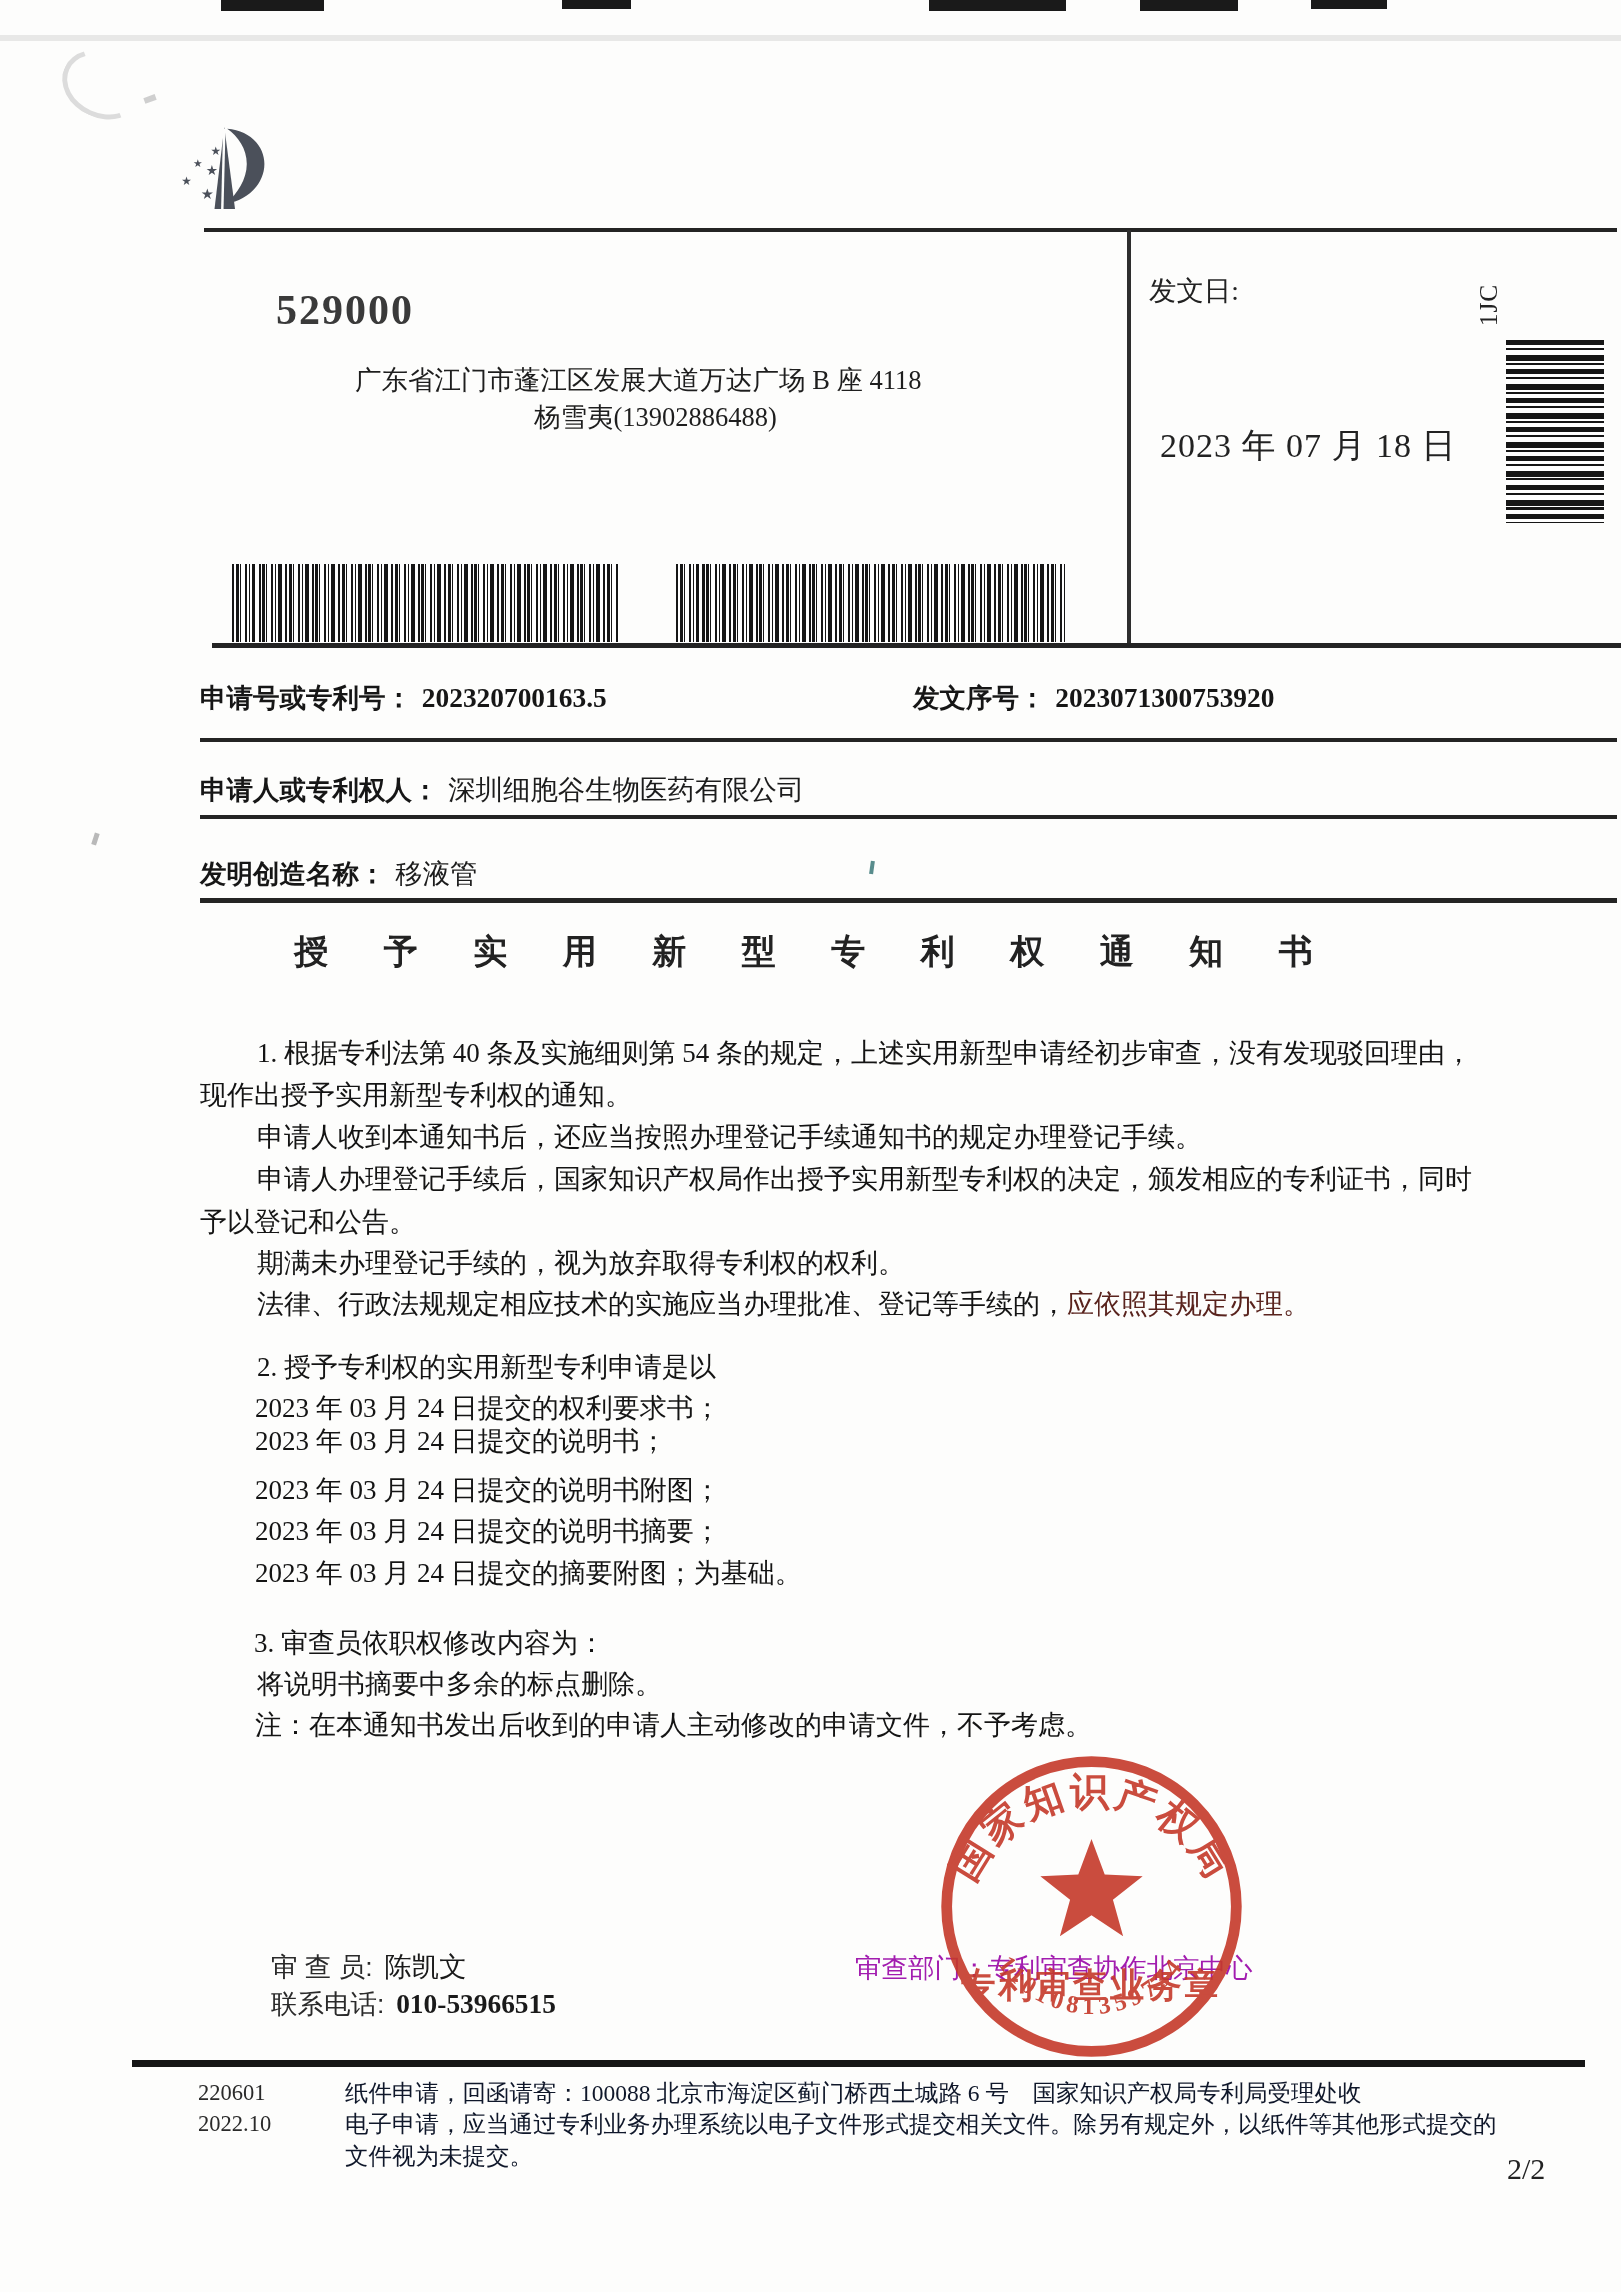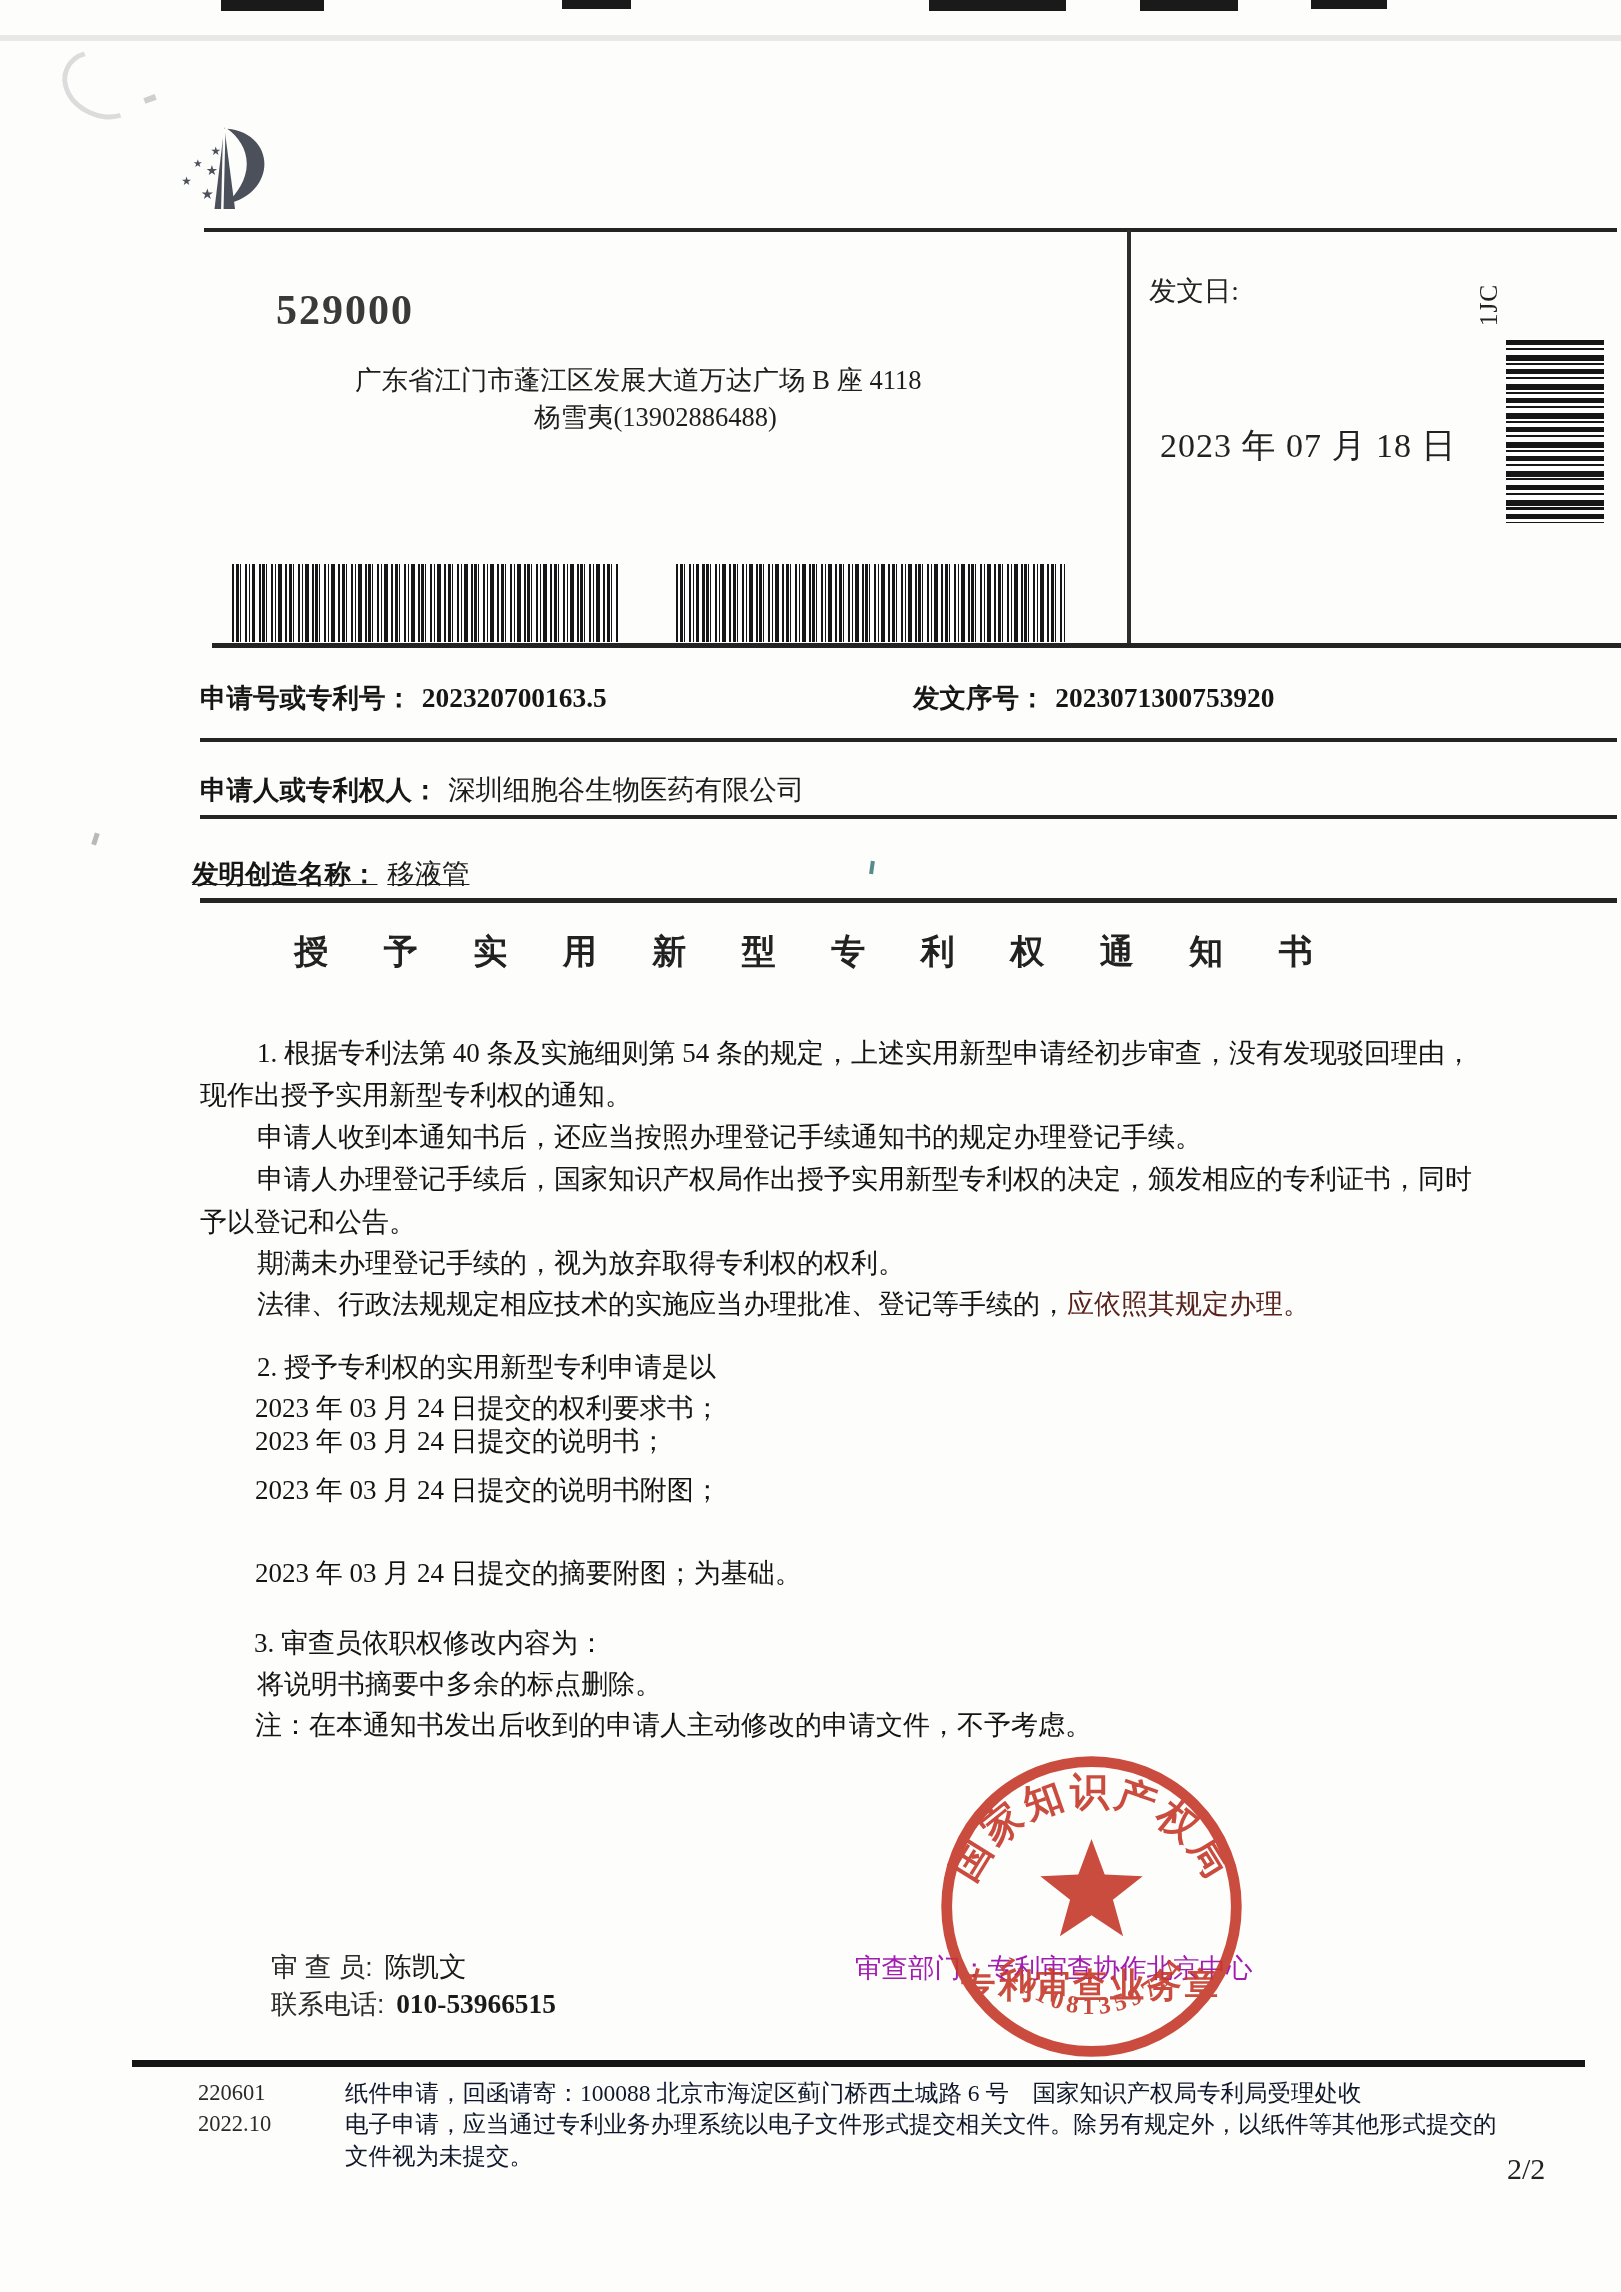--- a/index.html
+++ b/index.html
@@ -111,41 +111,42 @@
   <div class="abs" style="left:913px;top:680px;">
     <span class="row-label">发文序号：</span><span class="row-value">2023071300753920</span>
   </div>
   <div class="hline" style="left:200px;top:738px;width:1417px;height:3.9px;"></div>
 
   <div class="abs" style="left:200px;top:772px;">
     <span class="row-label">申请人或专利权人：</span><span class="row-value-normal">深圳细胞谷生物医药有限公司</span>
   </div>
   <div class="hline" style="left:200px;top:815px;width:1417px;height:3.9px;"></div>
 
-  <div class="abs" style="left:192px;top:856px;text-decoration:underline;">
+  <div class="abs" style="left:200px;top:856px;">
     <span class="row-label">发明创造名称：</span><span class="row-value-normal">移液管</span>
   </div>
   <div class="hline" style="left:200px;top:898px;width:1417px;height:4.9px;"></div>
 
   <div class="abs notice-title">授 予 实 用 新 型 专 利 权 通 知 书</div>
 
   <div class="abs body-line ind" style="left:200px;top:1035px;">1.  根据专利法第 40 条及实施细则第 54 条的规定，上述实用新型申请经初步审查，没有发现驳回理由，</div>
   <div class="abs body-line" style="left:200px;top:1077px;">现作出授予实用新型专利权的通知。</div>
   <div class="abs body-line ind" style="left:200px;top:1119px;">申请人收到本通知书后，还应当按照办理登记手续通知书的规定办理登记手续。</div>
   <div class="abs body-line ind" style="left:200px;top:1161px;">申请人办理登记手续后，国家知识产权局作出授予实用新型专利权的决定，颁发相应的专利证书，同时</div>
   <div class="abs body-line" style="left:200px;top:1204px;">予以登记和公告。</div>
   <div class="abs body-line ind" style="left:200px;top:1245px;">期满未办理登记手续的，视为放弃取得专利权的权利。</div>
   <div class="abs body-line ind" style="left:200px;top:1286px;">
     <span>法律、行政法规规定相应技术的实施应当办理批准、登记等手续的，</span><span class="red-part">应依照其规定办理。</span>
   </div>
 
   <div class="abs body-line" style="left:257px;top:1349px;text-align:right;">2.  授予专利权的实用新型专利申请是以</div>
   <div class="abs body-line" style="left:255px;top:1390px;">2023 年 03 月 24 日提交的权利要求书；</div>
   <div class="abs body-line" style="left:255px;top:1423px;">2023 年 03 月 24 日提交的说明书；</div>
   <div class="abs body-line" style="left:255px;top:1472px;">2023 年 03 月 24 日提交的说明书附图；</div>
+  <div class="abs body-line" style="left:255px;top:1513px;">2023 年 03 月 24 日提交的说明书摘要；</div>
   <div class="abs body-line" style="left:255px;top:1555px;">2023 年 03 月 24 日提交的摘要附图；为基础。</div>
 
   <div class="abs body-line" style="left:254px;top:1625px;">3.  审查员依职权修改内容为：</div>
   <div class="abs body-line" style="left:257px;top:1666px;">将说明书摘要中多余的标点删除。</div>
   <div class="abs body-line" style="left:255px;top:1707px;">注：在本通知书发出后收到的申请人主动修改的申请文件，不予考虑。</div>
 
   <div class="abs" style="left:271px;top:1949px;">
     <span class="ex-label">审 查 员:</span><span class="ex-value">陈凯文</span>
   </div>
   <div class="abs" style="left:271px;top:1986px;">

